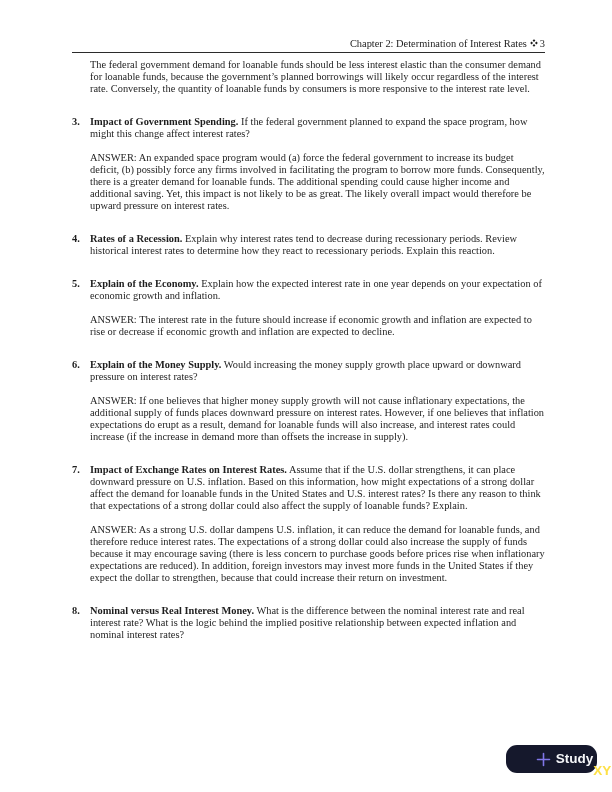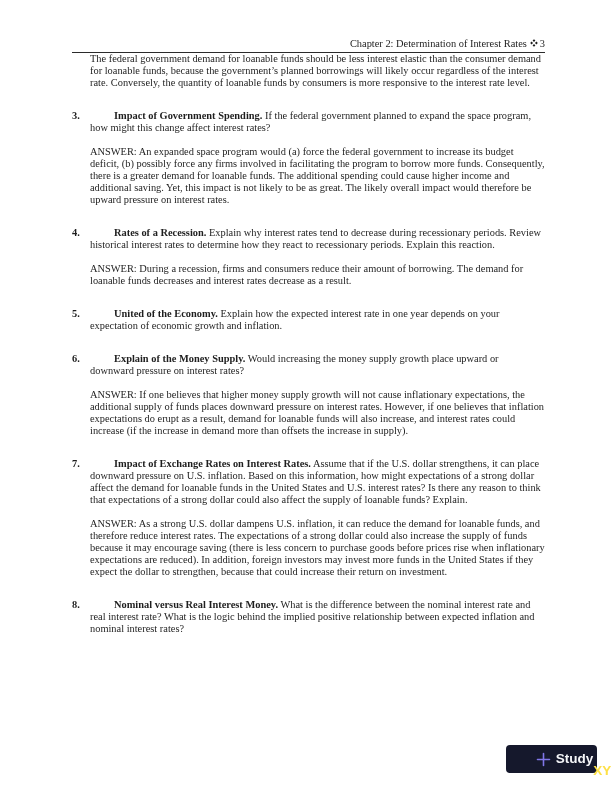--- a/index.html
+++ b/index.html
@@ -28,35 +28,35 @@
     white-space: nowrap;
   }
   .orn-icon {
     display: inline-block;
     width: 8px;
     height: 8px;
     margin: 0 2px 0 3px;
   }
   .orn-icon svg { display: block; }
   p { margin: 0; }
-  .intro { margin: 0 0 0 18px; width: 455px; }
+  .intro { margin: 6px 0 0 18px; width: 455px; }
   .q { display: flex; margin-top: 21px; }
   .qnum { font-weight: 700; width: 18px; flex: none; }
   .qbody { width: 455px; }
-  .qtitle { font-weight: 700; margin-left: 24px; }
+  .qtitle { font-weight: 700; }
   .ans { margin: 12px 0 0 18px; width: 455px; }
   .logo-badge {
     position: absolute;
     left: 506px;
     top: 745px;
     width: 91px;
     height: 28px;
     box-sizing: border-box;
     background: #15182c;
-    border-radius: 4px;
+    border-radius: 11px;
     display: flex;
     align-items: center;
     justify-content: center;
     font-family: "Liberation Sans", "DejaVu Sans", sans-serif;
     font-weight: 700;
     font-size: 13.5px;
     cursor: pointer;
     padding-left: 44px;
   }
   .logo-plus { display: inline-block; width: 15px; height: 15px; margin-right: 5px; }
@@ -79,26 +79,26 @@
     <div class="q">
       <span class="qnum">3.</span>
       <p class="qbody"><span class="qtitle">Impact of Government Spending.</span> <span>If the federal government planned to expand the space program, how might this change affect interest rates?</span></p>
     </div>
     <p class="ans">ANSWER: An expanded space program would (a) force the federal government to increase its budget deficit, (b) possibly force any firms involved in facilitating the program to borrow more funds. Consequently, there is a greater demand for loanable funds. The additional spending could cause higher income and additional saving. Yet, this impact is not likely to be as great. The likely overall impact would therefore be upward pressure on interest rates.</p>
 
     <div class="q">
       <span class="qnum">4.</span>
       <p class="qbody"><span class="qtitle">Rates of a Recession.</span> <span>Explain why interest rates tend to decrease during recessionary periods. Review historical interest rates to determine how they react to recessionary periods. Explain this reaction.</span></p>
     </div>
-    <p class="ans">ANSWER: During a recession, firms and consumers reduce their amount of borrowing. The demand for loanable funds decreases and interest rates decrease as a result.</p>
 
     <div class="q">
       <span class="qnum">5.</span>
-      <p class="qbody"><span class="qtitle">United of the Economy.</span> <span>Explain how the expected interest rate in one year depends on your expectation of economic growth and inflation.</span></p>
+      <p class="qbody"><span class="qtitle">Explain of the Economy.</span> <span>Explain how the expected interest rate in one year depends on your expectation of economic growth and inflation.</span></p>
     </div>
+    <p class="ans">ANSWER: The interest rate in the future should increase if economic growth and inflation are expected to rise or decrease if economic growth and inflation are expected to decline.</p>
 
     <div class="q">
       <span class="qnum">6.</span>
       <p class="qbody"><span class="qtitle">Explain of the Money Supply.</span> <span>Would increasing the money supply growth place upward or downward pressure on interest rates?</span></p>
     </div>
     <p class="ans">ANSWER: If one believes that higher money supply growth will not cause inflationary expectations, the additional supply of funds places downward pressure on interest rates. However, if one believes that inflation expectations do erupt as a result, demand for loanable funds will also increase, and interest rates could increase (if the increase in demand more than offsets the increase in supply).</p>
 
     <div class="q">
       <span class="qnum">7.</span>
       <p class="qbody"><span class="qtitle">Impact of Exchange Rates on Interest Rates.</span> <span>Assume that if the U.S. dollar strengthens, it can place downward pressure on U.S. inflation. Based on this information, how might expectations of a strong dollar affect the demand for loanable funds in the United States and U.S. interest rates? Is there any reason to think that expectations of a strong dollar could also affect the supply of loanable funds? Explain.</span></p>

